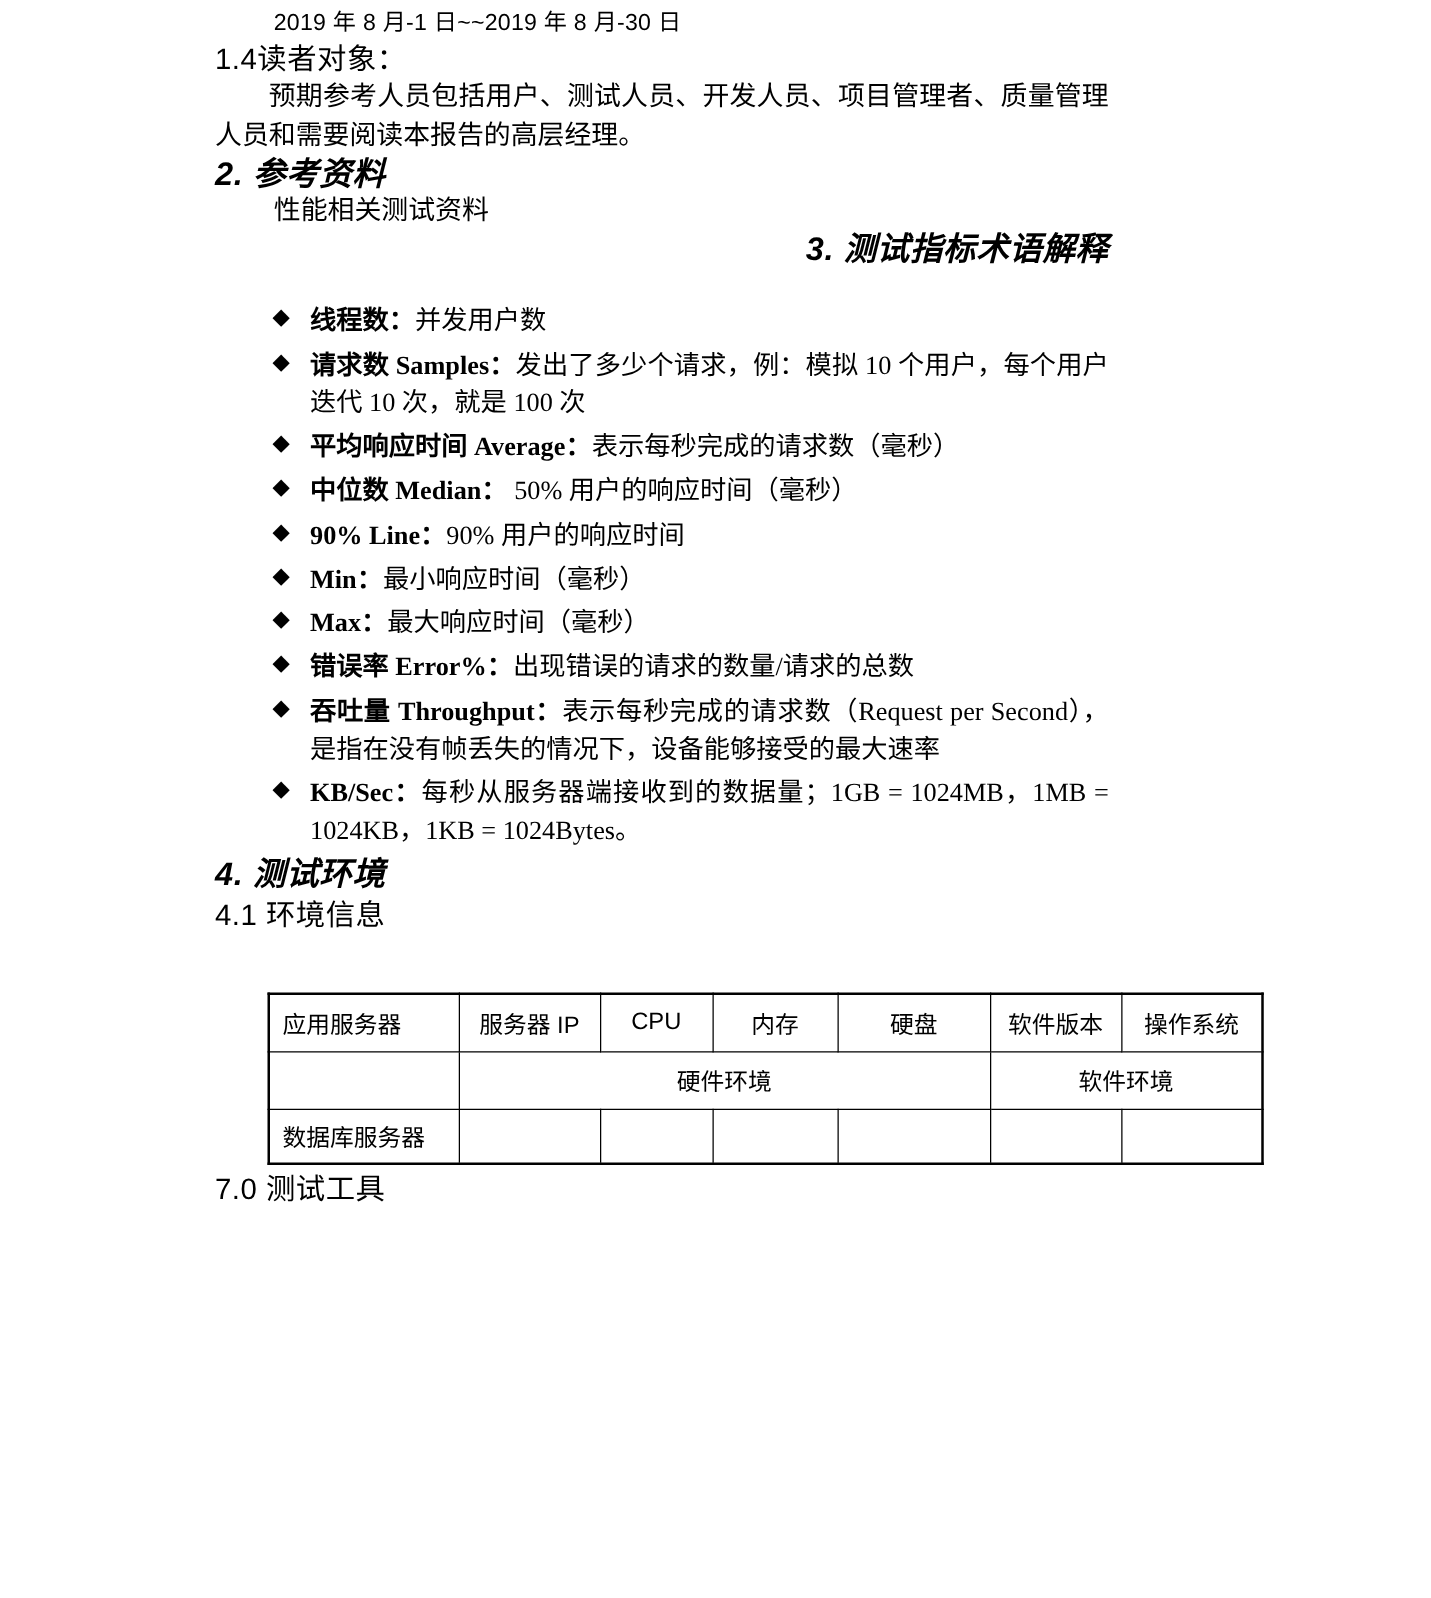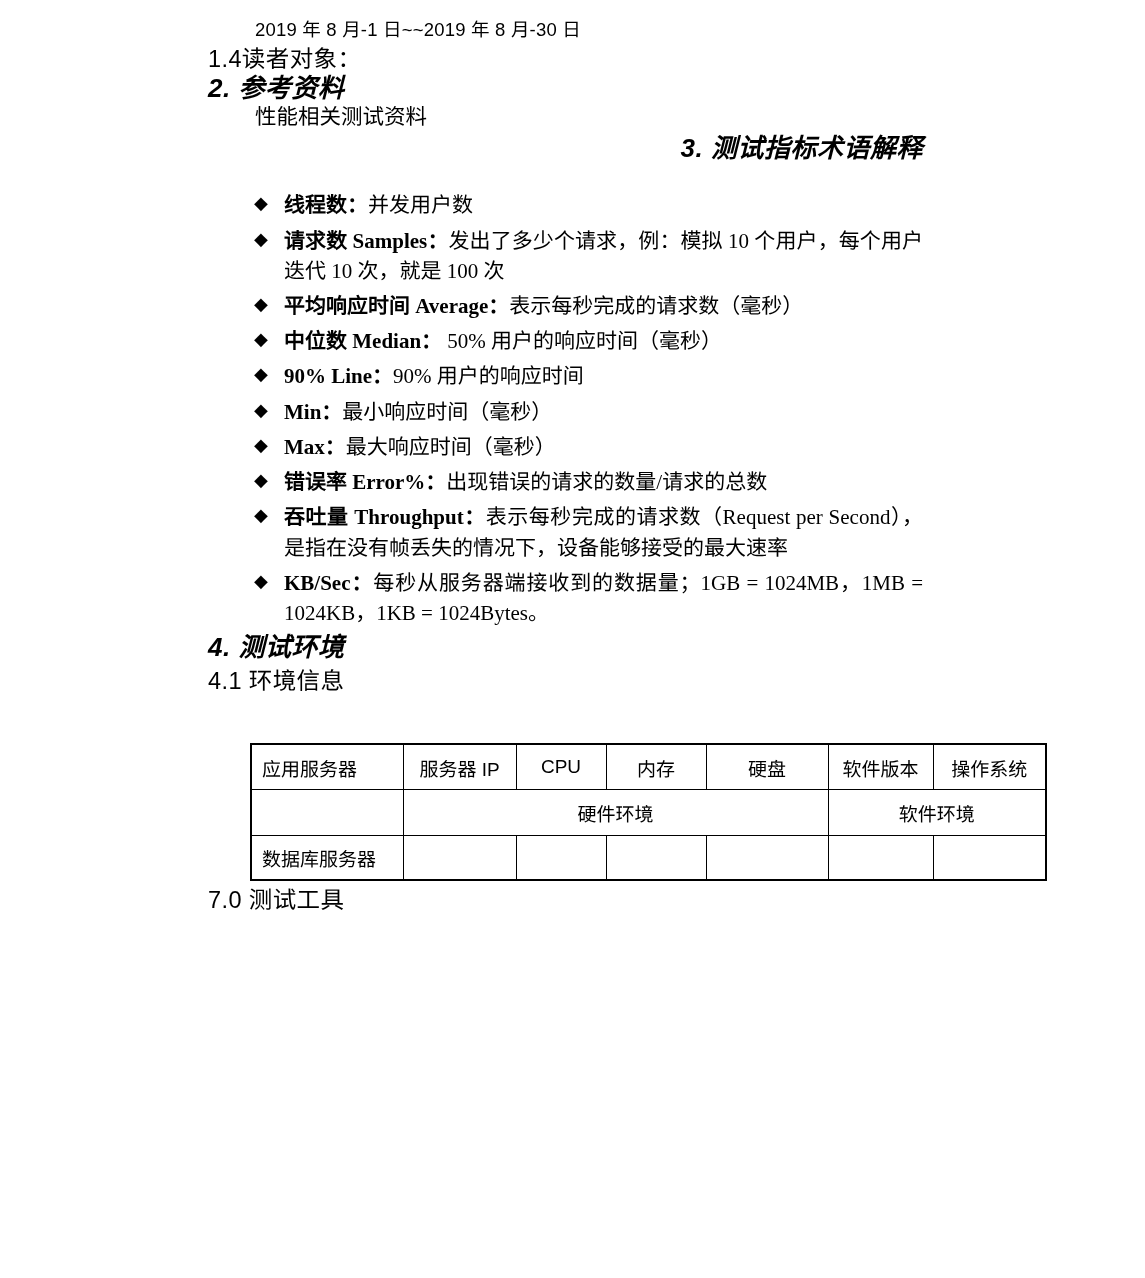--- a/index.html
+++ b/index.html
@@ -15,22 +15,21 @@
     overflow: hidden;
     font-family: "Liberation Sans", "DejaVu Sans", sans-serif;
     color: #000000;
     -webkit-font-smoothing: antialiased;
   }
   .page {
     position: relative;
     width: 1024px;
     height: 1278px;
     box-sizing: border-box;
-    padding: 12px 137px 0 172px;
-    margin-left: 36px;
+    padding: 0 137px 0 172px;
   }
 
   
   .date-line {
     font-family: "Liberation Sans", "DejaVu Sans", sans-serif;
     font-size: 18.5px;
     line-height: 1.0;
     padding-top: 9px;
     padding-left: 47px;
     letter-spacing: 0.2px;
@@ -143,20 +142,21 @@
 </style>
 </head>
 <body>
 
 <div class="page">
 
   <div class="date-line">2019 年 8 月-1 日~~2019 年 8 月-30 日</div>
 
   <h2 class="h-sub h14">1.4读者对象：</h2>
 
+  <p class="body-para para-readers">预期参考人员包括用户、测试人员、开发人员、项目管理者、质量管理人员和需要阅读本报告的高层经理。</p>
 
   <h1 class="h-main h2main">2. 参考资料</h1>
 
   <p class="body-para para-ref">性能相关测试资料</p>
 
   <h1 class="h-main h3main">3. 测试指标术语解释</h1>
 
   <ul class="diamond-list">
     <li>
       <span class="bullet-glyph">◆</span><span class="term">线程数：</span><span>并发用户数</span>

